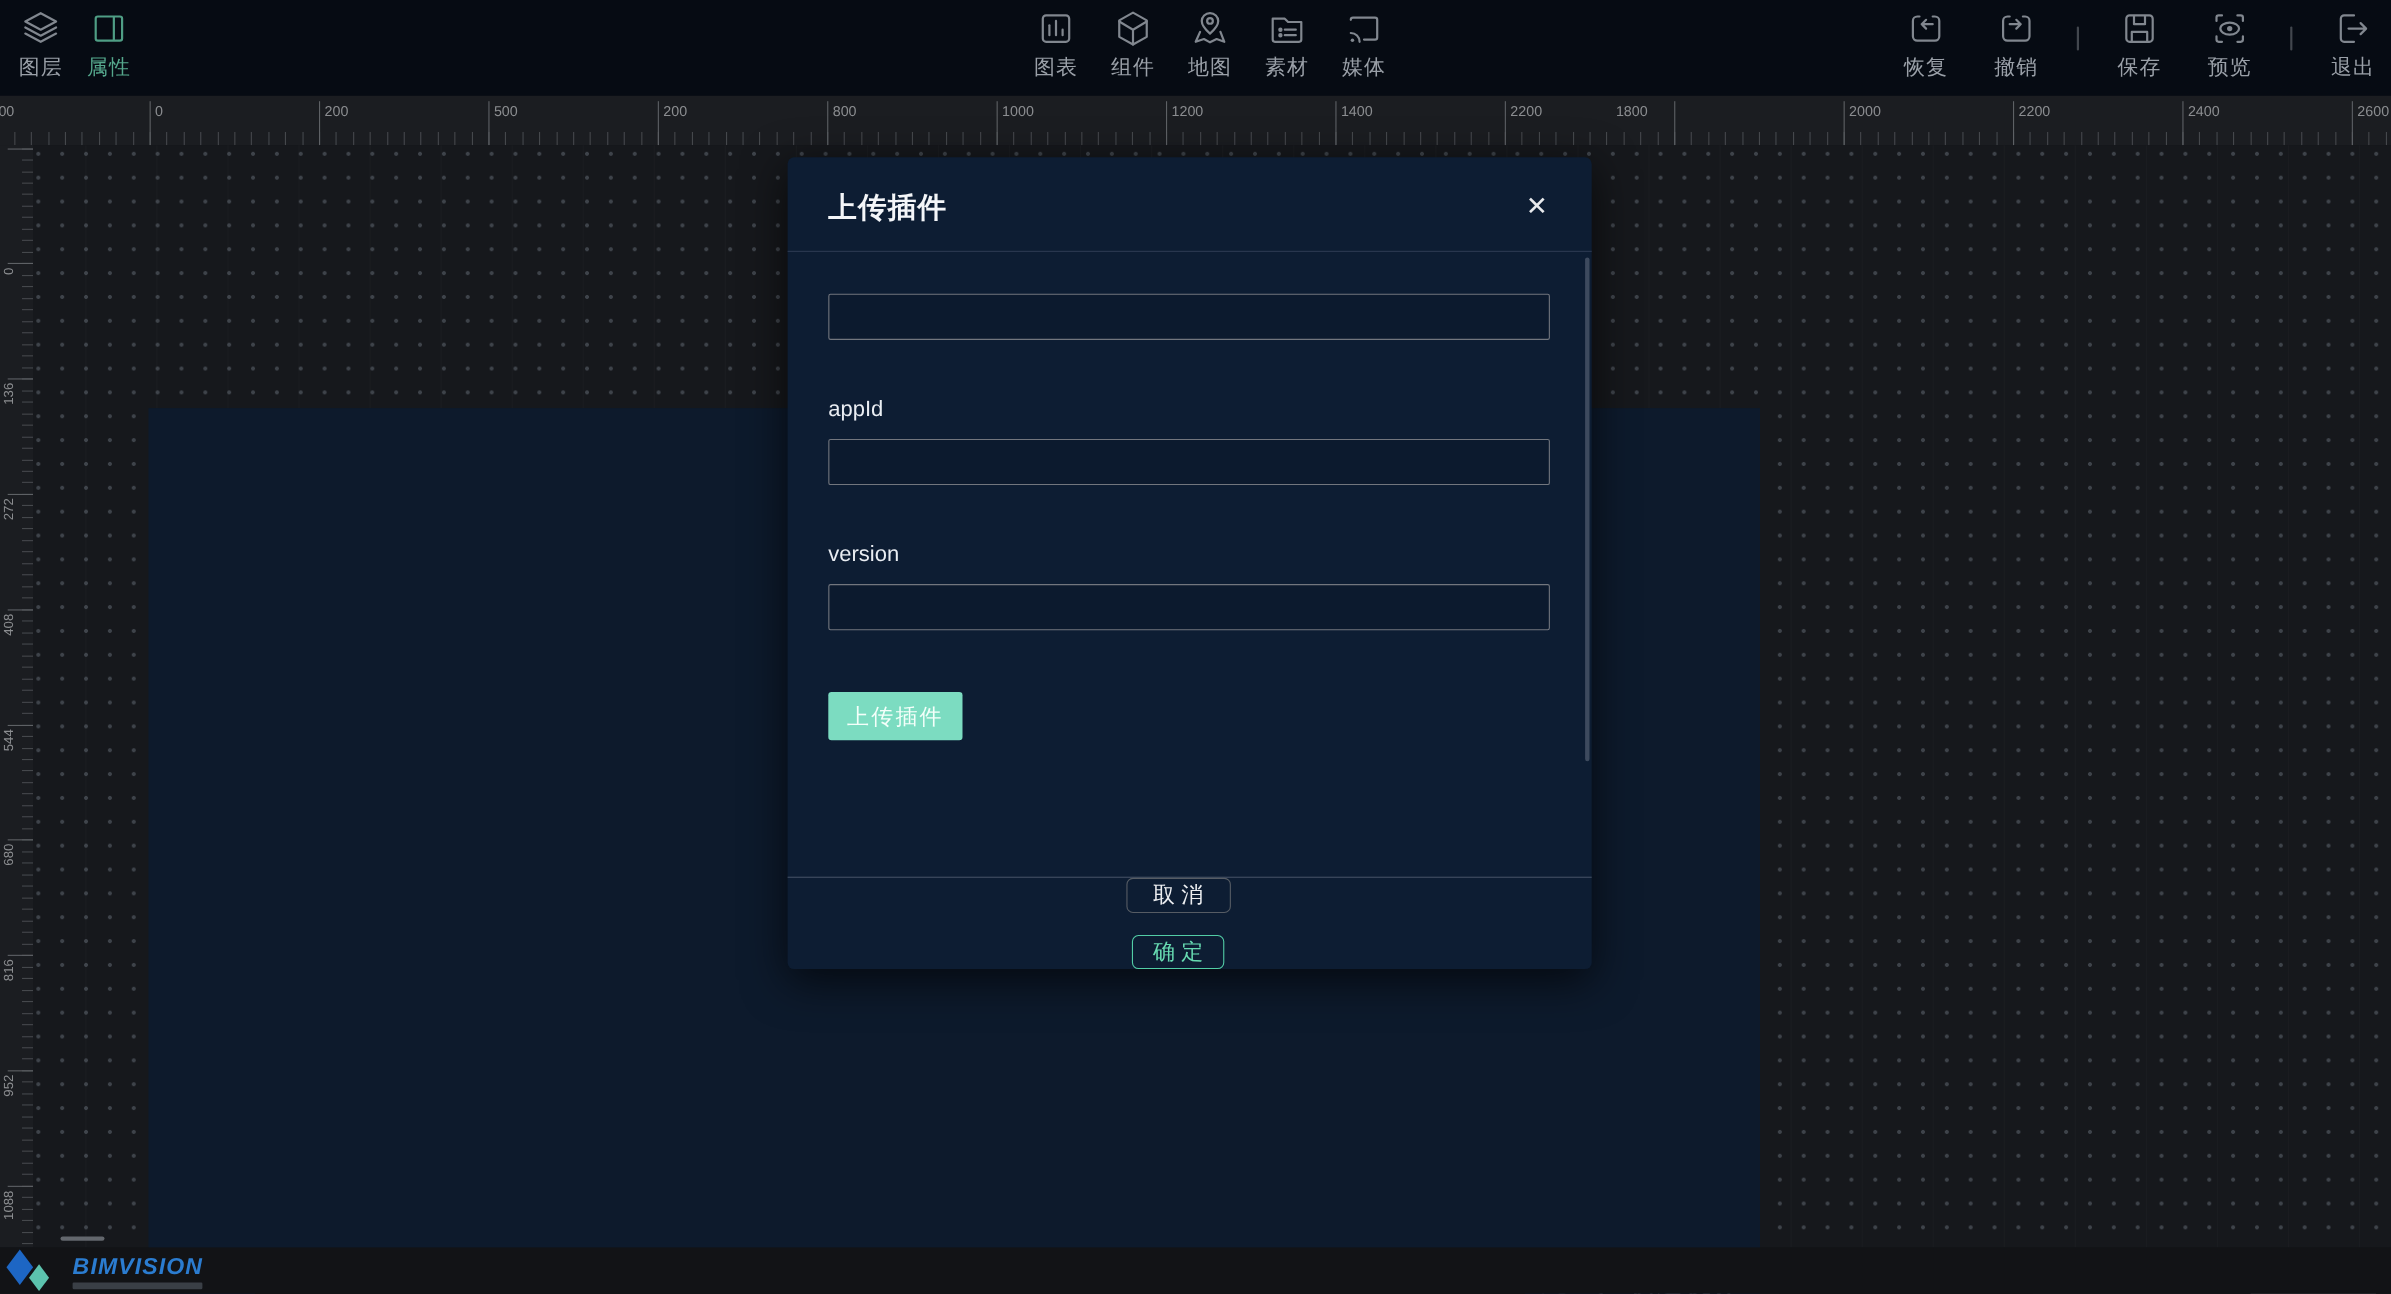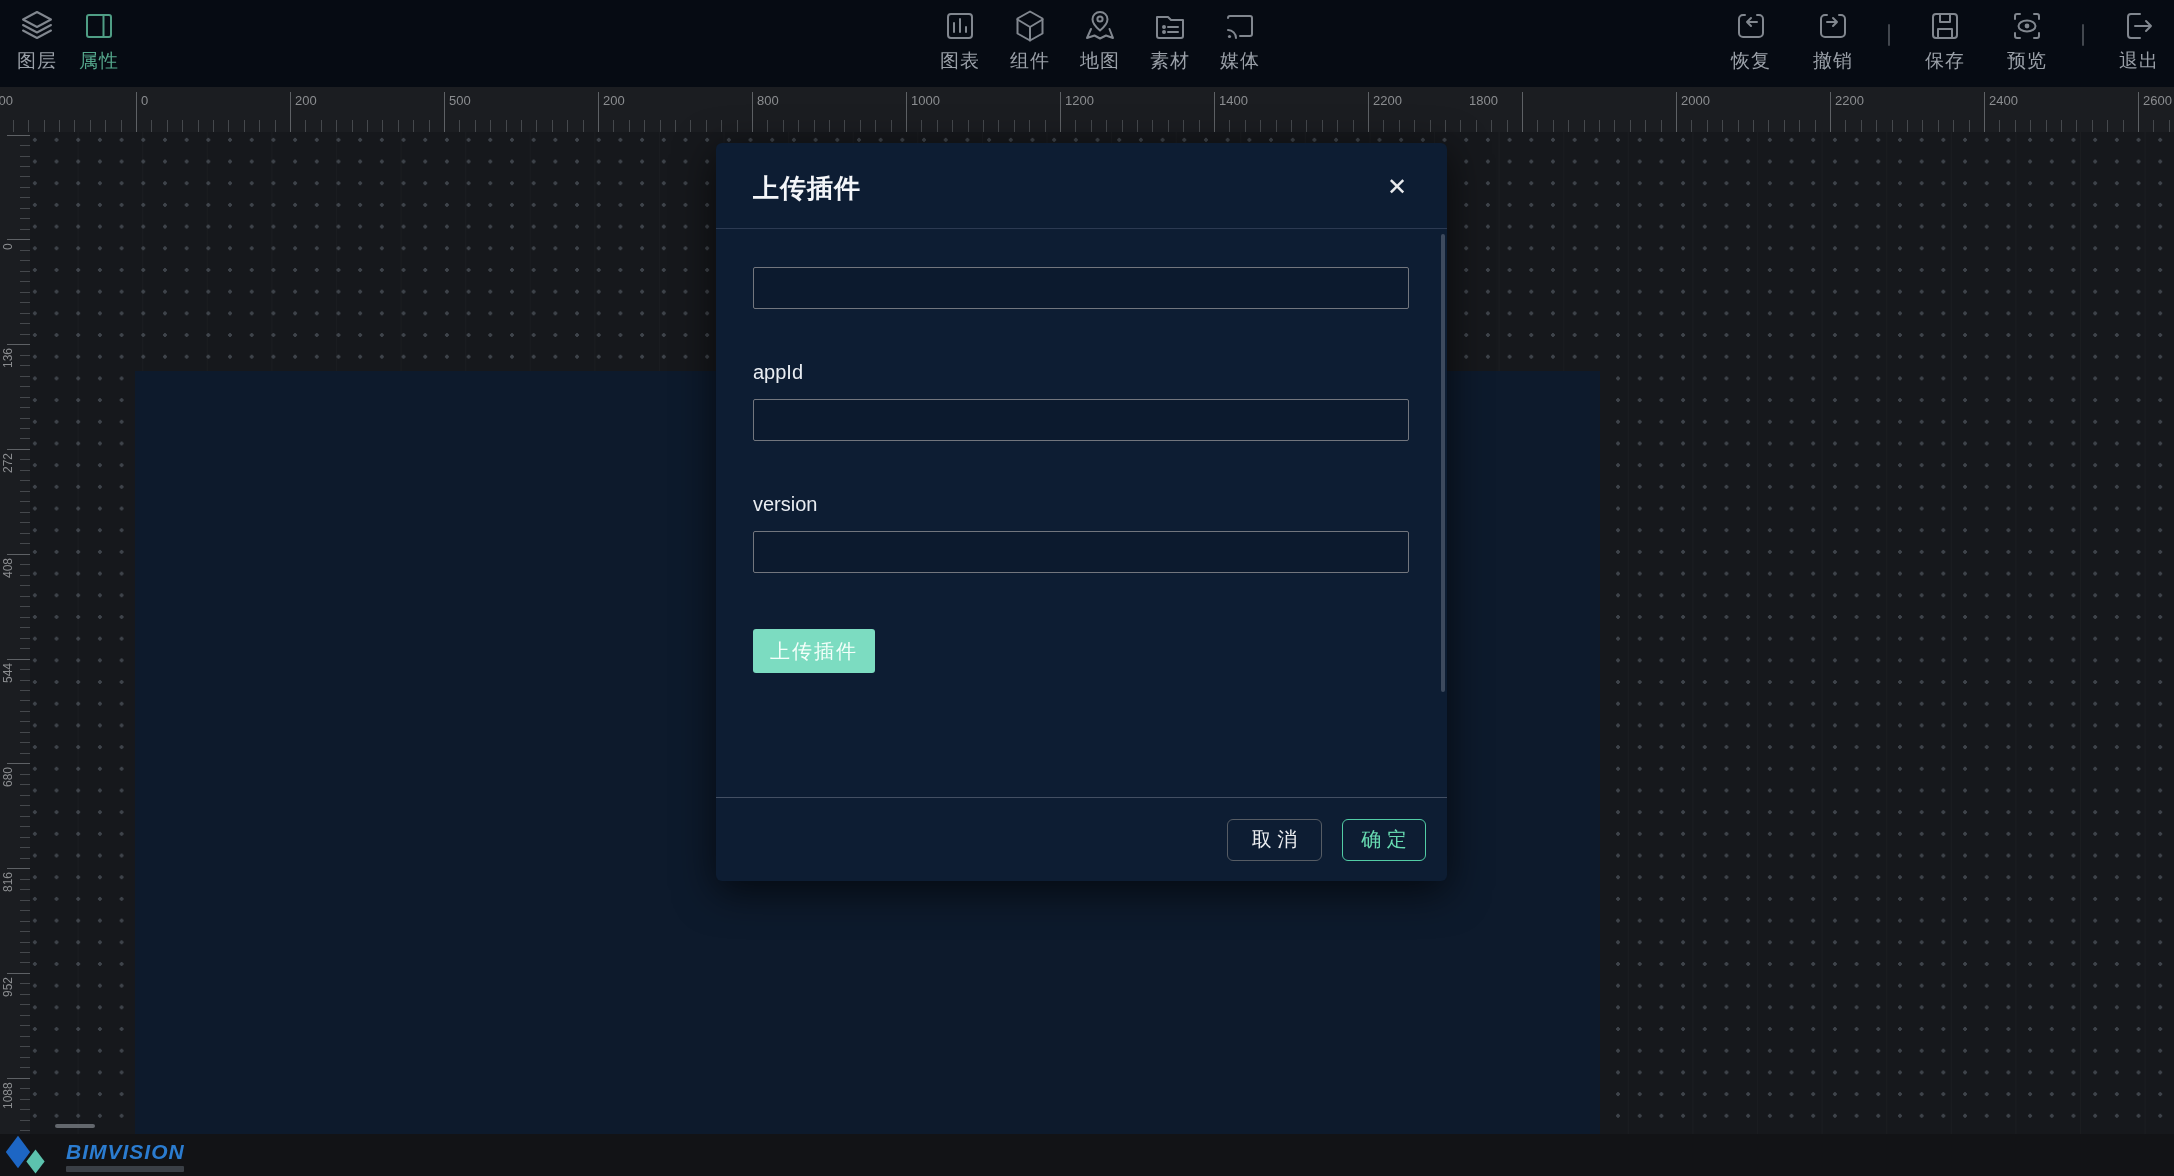--- a/index.html
+++ b/index.html
@@ -50,21 +50,21 @@
   .modal-close { position:absolute; right:30px; top:24px; width:40px; height:40px; display:flex; align-items:center;
                  justify-content:center; font-size:24px; color:#e8eaed; cursor:pointer; }
   .modal-body { position:relative; height:567px; padding:38px 0 0 37px; }
   .field-label { font-size:20px; color:#e9edf2; margin-bottom:15px; }
   .field-input { display:block; width:656px; height:42px; background:#0c1a2e; border:1px solid #72767e;
                  border-radius:2px; color:#e9edf2; font-size:18px; padding:0 12px; outline:none; margin-bottom:52px; }
   .select-plugin-btn { width:122px; height:44px; background:#7cdcc1; border:none; border-radius:3px;
                        color:#f4fffa; font-size:20px; letter-spacing:2px; cursor:pointer; margin-top:4px; }
   .modal-scrollthumb { position:absolute; right:2px; top:91px; width:4px; height:458px; background:#3d4a5e; border-radius:2px; }
   .modal-footer { position:absolute; left:0; bottom:0; width:100%; height:84px; border-top:1px solid #434f63;
-                  display:flex; align-items:center; justify-content:flex-end; gap:20px; padding-right:21px; }
+                  display:flex; align-items:center; justify-content:flex-end; gap:20px; padding-right:21px;flex-direction:column; }
   .btn-cancel { width:95px; height:42px; background:transparent; border:1px solid #565c64; border-radius:6px;
                 color:#eceef1; font-size:20px; cursor:pointer; }
   .btn-confirm { width:84px; height:42px; background:transparent; border:1px solid #52cda6; border-radius:6px;
                  color:#67dab1; font-size:20px; cursor:pointer; }
 
   
   .statusbar { position:absolute; left:0; top:1134px; width:2174px; height:42px; background:#121316; z-index:40; }
   .brand { position:absolute; left:6px; top:4px; display:flex; align-items:flex-start; }
   .brand-mark { position:relative; width:56px; height:36px; }
   .diamond-blue { position:absolute; left:2px; top:4px; width:20px; height:20px; background:#1d66c4; transform:rotate(45deg) skew(8deg,8deg); }

